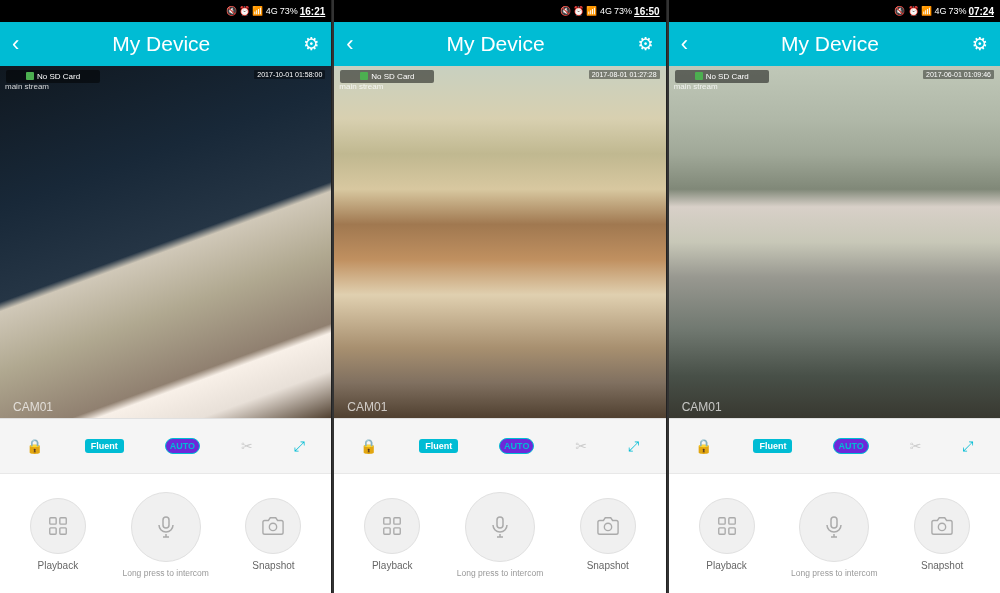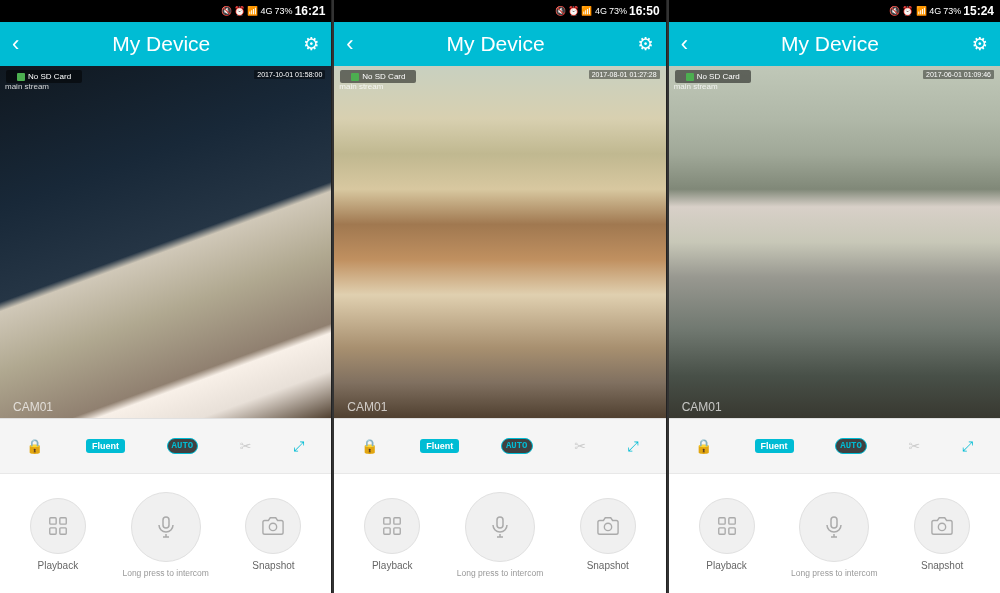--- a/index.html
+++ b/index.html
@@ -25,21 +25,21 @@
       height: 22px;
       background: #000;
       display: flex;
       align-items: center;
       justify-content: flex-end;
       padding: 0 6px;
       font-size: 9px;
       color: #fff;
       gap: 3px;
     }
-    .status-bar .time { font-weight: bold; font-size: 12px; }
+    .status-bar .time { font-weight: bold; font-size: 10px; text-decoration: underline; }
     .status-icons { display: flex; align-items: center; gap: 2px; }
 
     
     .top-bar {
       height: 44px;
       background: #00bcd4;
       display: flex;
       align-items: center;
       justify-content: space-between;
       padding: 0 12px;
@@ -63,24 +63,24 @@
       top: 0; left: 0; right: 0;
       padding: 4px 6px;
       display: flex;
       justify-content: space-between;
       align-items: flex-start;
     }
     .sd-badge {
       background: rgba(0,0,0,0.5);
       color: #fff;
       font-size: 8px;
-      padding: 2px 11px;
+      padding: 2px 20px;
       border-radius: 2px;
       display: flex;
-      align-items: flex-end;
+      align-items: flex-start;
       gap: 3px;
     }
     .sd-dot { width: 8px; height: 8px; background: #4caf50; border-radius: 1px; }
     .cam-timestamp {
       color: #fff;
       font-size: 7px;
       background: rgba(0,0,0,0.4);
       padding: 1px 3px;
       border-radius: 1px;
     }
@@ -117,28 +117,27 @@
     }
     .ctrl-badge {
       background: #00bcd4;
       color: #fff;
       font-size: 9px;
       padding: 2px 6px;
       border-radius: 3px;
       font-weight: bold;
     }
     .ctrl-badge-auto {
-      background: #404040;
+      background: #6d28d9;
       color: #00bcd4;
       font-size: 9px;
       padding: 2px 4px;
       border-radius: 8px;
       border: 1px solid #00bcd4;
       font-weight: bold;
-      font-family: Liberation Mono, monospace;
     }
     .ctrl-lock {
       color: #999;
       font-size: 14px;
     }
     .ctrl-scissors {
       color: #ccc;
       font-size: 14px;
     }
     .ctrl-expand {
@@ -377,21 +376,21 @@
     </div>
     <div class="panel-divider"></div>
     <div class="device-panel">
     <div class="status-bar">
       <div class="status-icons">
         <span style="font-size:9px">🔇</span>
         <span style="font-size:9px">⏰</span>
         <span style="font-size:9px">📶</span>
         <span style="font-size:9px">4G</span>
         <span style="font-size:9px">73%</span>
-        <span class="time">15:24</span>
+        <span class="time">07:24</span>
       </div>
     </div>
 
     <div class="top-bar">
       <span class="back-btn">‹</span>
       <span class="top-bar-title">My Device</span>
       <span class="settings-btn">⚙</span>
     </div>
 
     <div class="camera-view">

